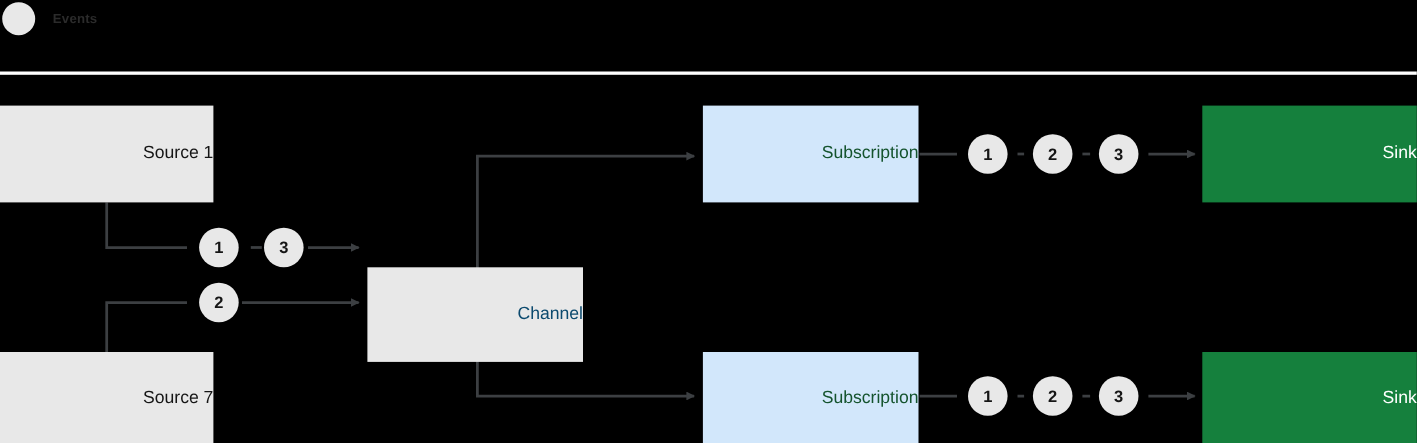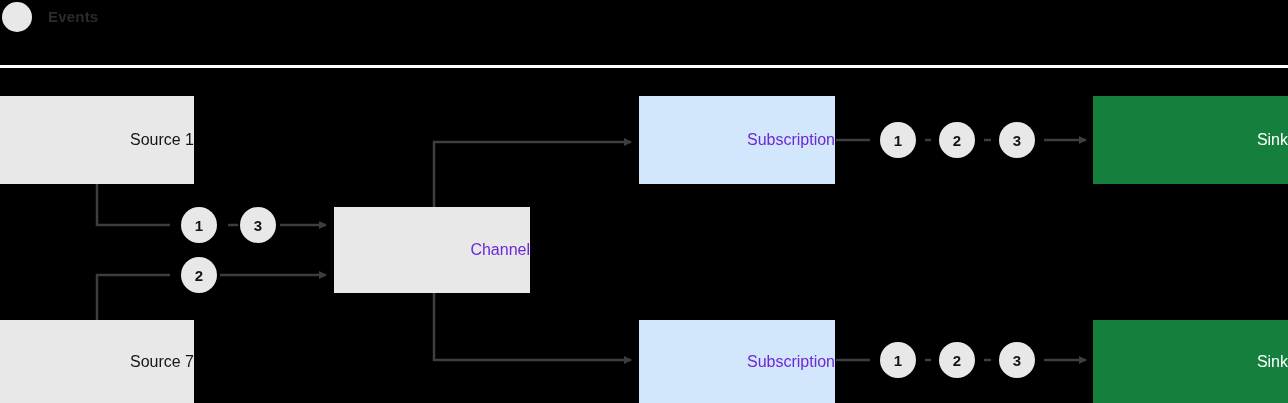--- a/index.html
+++ b/index.html
@@ -34,21 +34,21 @@
     width: 30px;
     height: 30px;
     border-radius: 50%;
     background: #e8e8e8;
     margin-left: 2px;
     flex: 0 0 auto;
   }
   .legend-label {
     margin-left: 16px;
     color: #2b2b2b;
-    font-size: 15px;
+    font-size: 12px;
     font-weight: bold;
     letter-spacing: .2px;
   }
 
   
   #divider {
     position: absolute;
     left: 0px;
     top: 65px;
     width: 1288px;
@@ -66,25 +66,26 @@
     font-size: 16px;
     line-height: 1.2;
     text-align: center;
   }
   .node-source {
     background: #e8e8e8;
     color: #151515;
   }
   .node-channel {
     background: #e8e8e8;
-    color: #6d28d9;
+    color: #0c4a6e;
+    margin-top: 36px;
   }
   .node-subscription {
     background: #d2e7fb;
-    color: #6d28d9;
+    color: #14532d;
   }
   .node-sink {
     background: #15803d;
     color: #ffffff;
   }
 
   
   .token {
     position: absolute;
     width: 36px;

